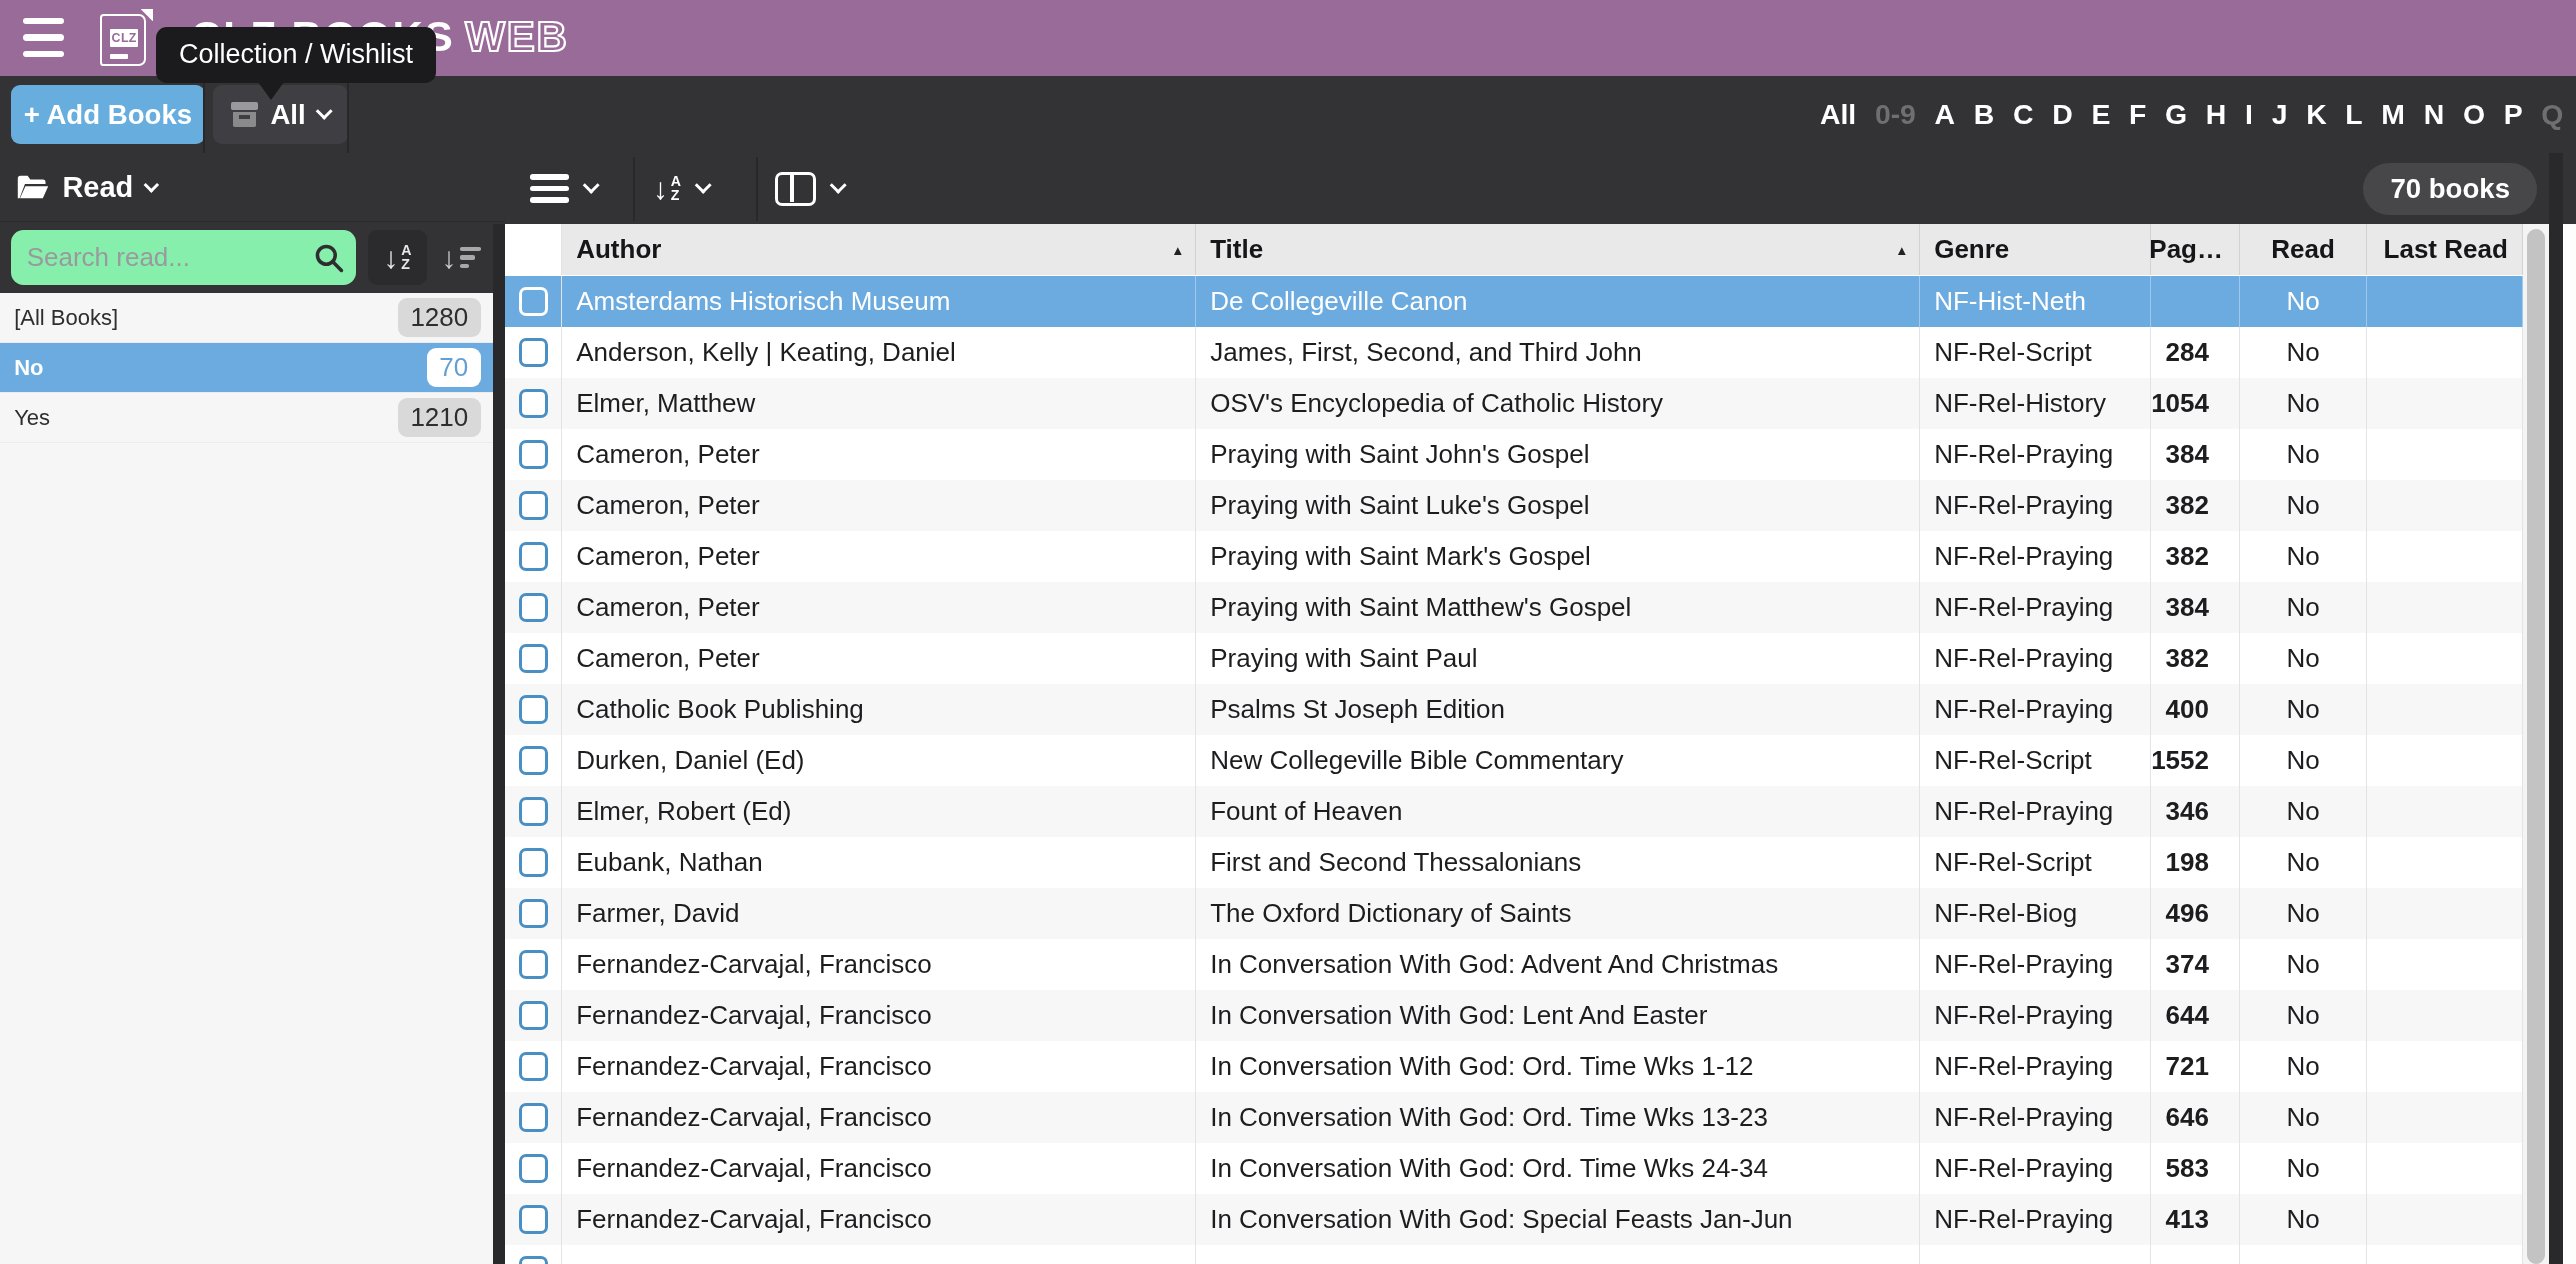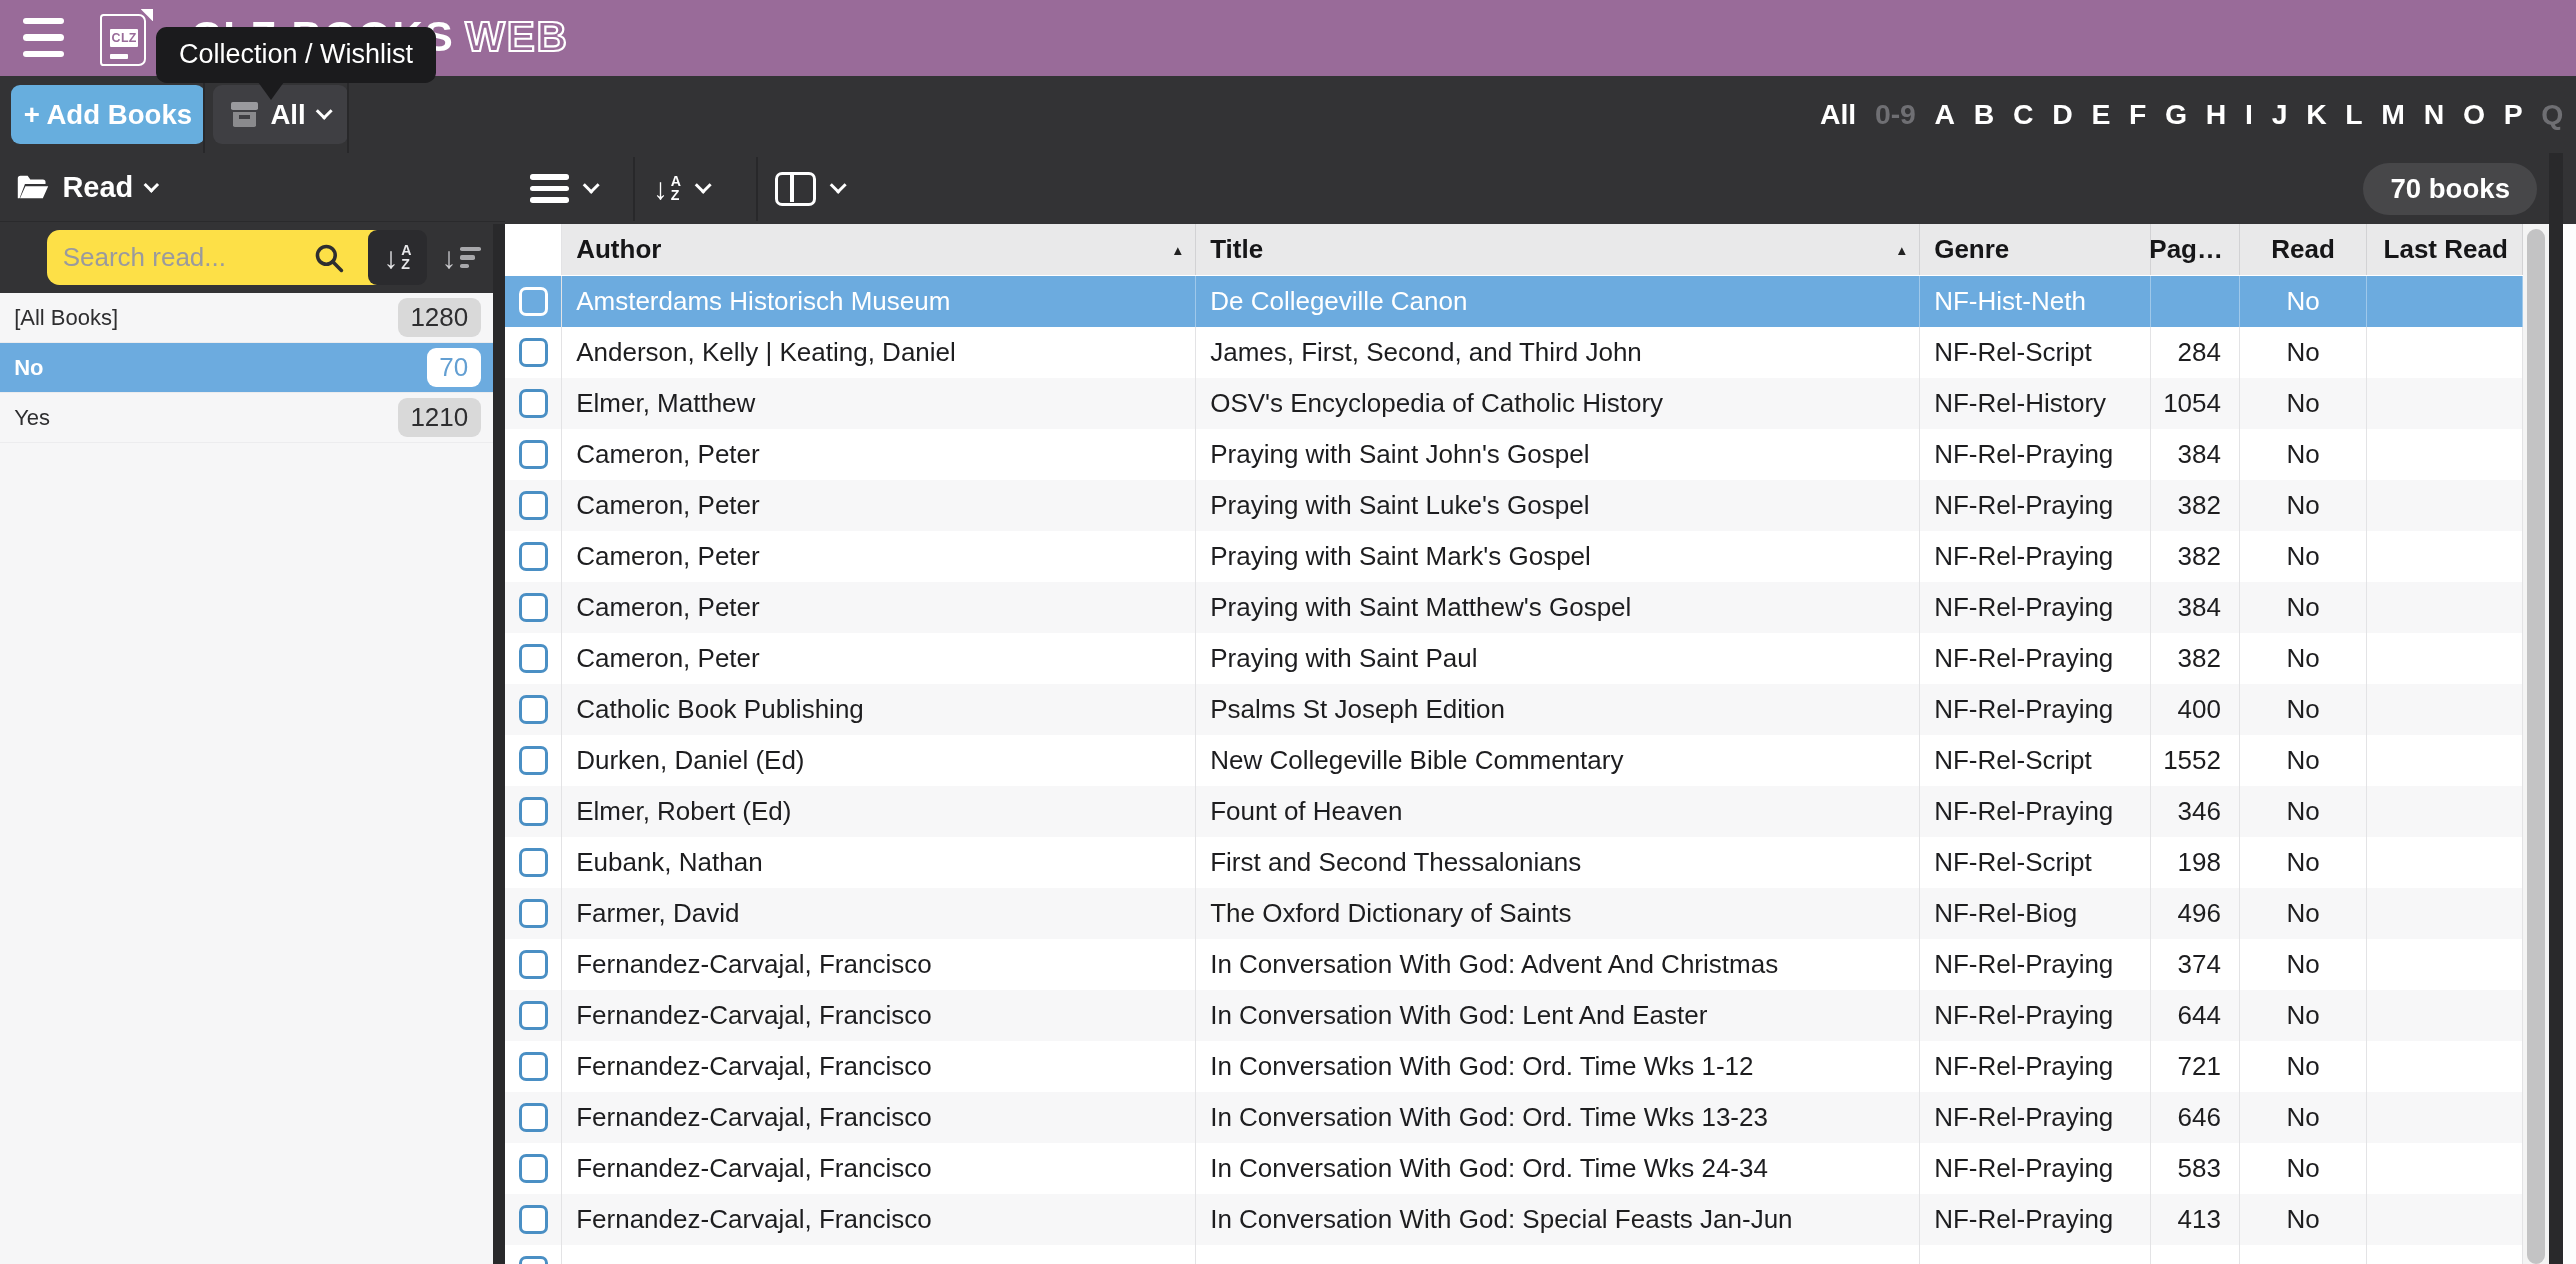--- a/index.html
+++ b/index.html
@@ -37,21 +37,21 @@
   .alphabet { position:absolute; right:9px; top:0; height:77px; display:flex; align-items:center; gap:18.7px; padding-right:3.6px; }
   .alphabet .letter { color:#fff; font-size:28.4px; font-weight:bold; cursor:pointer; }
   .alphabet .letter.disabled { color:#6f6f73; cursor:default; }
 
   
   .sidebar { position:absolute; left:0; top:153px; width:505px; height:1111px; background:#333335; }
   .read-header { position:relative; height:69px; border-bottom:1.8px solid #2a2a2c; display:flex; align-items:center; gap:12.4px; padding-left:16px; cursor:pointer; }
   .read-label { color:#fff; font-size:29px; font-weight:bold; }
   .read-header .chev { width:10.7px; height:10.7px; border-width:3.1px; }
   .search-row { position:relative; height:71px; }
-  .search-input { position:absolute; left:10.7px; top:8px; width:345px; height:55px; border:none; border-radius:12.4px; background:#fde047; font-family:inherit; font-size:26px; color:#333; padding:0 53px 0 16px; outline:none;margin-left:36px; }
+  .search-input { position:absolute; left:10.7px; top:8px; width:345px; height:55px; border:none; border-radius:12.4px; background:#86efac; font-family:inherit; font-size:26px; color:#333; padding:0 53px 0 16px; outline:none; }
   .search-input::placeholder { color:#9a9a9e; }
   .search-glass { position:absolute; left:313px; top:19.6px; width:32px; height:32px; pointer-events:none; }
   .side-sort-az { position:absolute; left:368px; top:8px; width:59px; height:55px; background:#2b2b2e; border-radius:9px; display:flex; align-items:center; justify-content:center; cursor:pointer; }
   .side-sort-count { position:absolute; left:432px; top:8px; width:59px; height:55px; display:flex; align-items:center; justify-content:center; cursor:pointer; }
   .azicon { display:flex; align-items:center; gap:2.7px; color:#e8e8ea; }
   .azicon .arr { font-size:30px; font-weight:bold; line-height:30px; }
   .azicon .lets { display:flex; flex-direction:column; font-size:14.2px; font-weight:bold; line-height:13.3px; }
   .cnticon { display:flex; align-items:center; gap:3.6px; color:#c9c9cc; }
   .cnticon .arr { font-size:30px; font-weight:bold; line-height:30px; }
   .cnticon .bars { display:flex; flex-direction:column; gap:4.4px; align-items:flex-start; }
@@ -85,21 +85,21 @@
   .thead { height:52px; border-bottom:1.8px solid #fff; }
   .thead .th { background:#e9e9ea; display:flex; align-items:center; font-size:26px; font-weight:bold; color:#161618; padding:0 14.2px; border-right:0.9px solid #d2d2d4; position:relative; cursor:pointer; }
   .thead .th.cbh { background:#fff; border-right:0.9px solid #e3e3e5; }
   .thead .th.num { justify-content:flex-end; padding-right:16px; }
   .thead .th.ctr { justify-content:center; }
   .thead .th.rgt { justify-content:flex-end; padding-right:14.2px; }
   .sort-caret { position:absolute; right:10.7px; top:50%; transform:translateY(-50%); font-size:13.3px; color:#222; }
   .row { height:51px; background:#fff; cursor:pointer; }
   .row:nth-child(odd) { background:#f7f7f8; }
   .row .cell { display:flex; align-items:center; font-size:26px; color:#1d1d1f; padding:0 14.2px; border-right:0.9px solid #e3e3e5; overflow:hidden; white-space:nowrap; }
-  .row .cell.num { justify-content:flex-end; padding-right:18px; }
+  .row .cell.num { justify-content:flex-end; padding-right:30px;font-weight:bold; }
   .row .cell.ctr { justify-content:center; }
   .row .cbcell { display:flex; align-items:center; justify-content:center; border-right:0.9px solid #e3e3e5; }
   .cb-box { width:29px; height:29px; border:3.1px solid #4a8fc4; border-radius:7.1px; background:#fff; cursor:pointer; }
   .row.selected { background:#6cabdf !important; }
   .row.selected .cell { color:#fff; border-right-color:rgba(255,255,255,.35); }
   .row.selected .cb-box { border-color:#fff; background:transparent; }
 
   
   .vscroll { position:absolute; left:2523px; top:224px; width:27px; height:1040px; background:#f4f4f4; }
   .vscroll .thumb { position:absolute; left:3.6px; top:5.3px; width:18.7px; height:1035px; background:#c3c3c4; border-radius:9px; }

